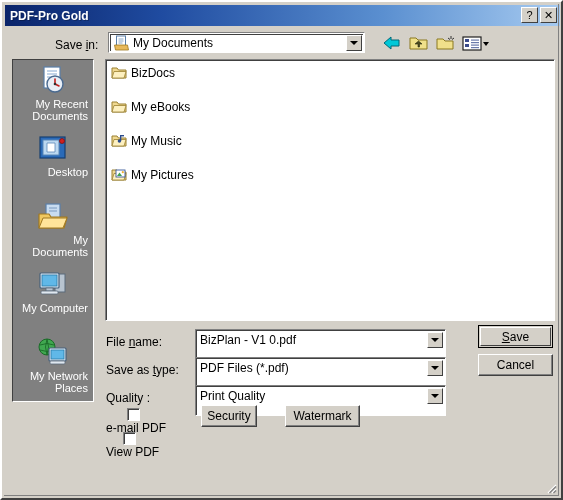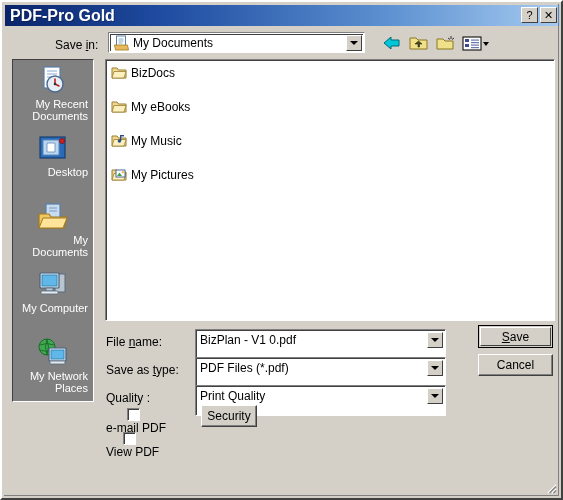--- a/index.html
+++ b/index.html
@@ -41,21 +41,21 @@
     left: 3px; top: 3px;
     width: 555px;
     height: 21px;
     background: linear-gradient(to right, #0a246a 0%, #1f4ba0 28%, #5a8fd0 68%, #a6caf0 100%);
     display: flex;
     align-items: center;
   }
   .titlebar-text {
     color: #ffffff;
     font-weight: bold;
-    font-size: 16px;
+    font-size: 12px;
     margin-left: 5px;
     letter-spacing: 0px;
     text-shadow: 1px 1px 0 rgba(0,0,0,0.25);
   }
   .titlebar-buttons {
     position: absolute;
     right: 3px;
     top: 2px;
     display: flex;
     gap: 2px;
@@ -587,20 +587,24 @@
         <span class="ib"></span>
       </span>
     <span class="chk-label">View PDF</span>
   </div>
 
   <div class="btn" style="left:199px; top:403px; width:56px; height:22px;">
     <span class="shade"></span>
     <span>Security</span>
   </div>
 
+  <div class="btn" style="left:283px; top:403px; width:75px; height:22px;">
+    <span class="shade"></span>
+    <span>Watermark</span>
+  </div>
 
   <div class="btn default" style="left:476px; top:323px; width:75px; height:23px;">
     <span class="face"></span>
     <span><u class="acc">S</u><span>ave</span></span>
   </div>
 
   <div class="btn" style="left:476px; top:352px; width:75px; height:22px;align-items:center;">
     <span class="shade"></span>
     <span>Cancel</span>
   </div>

